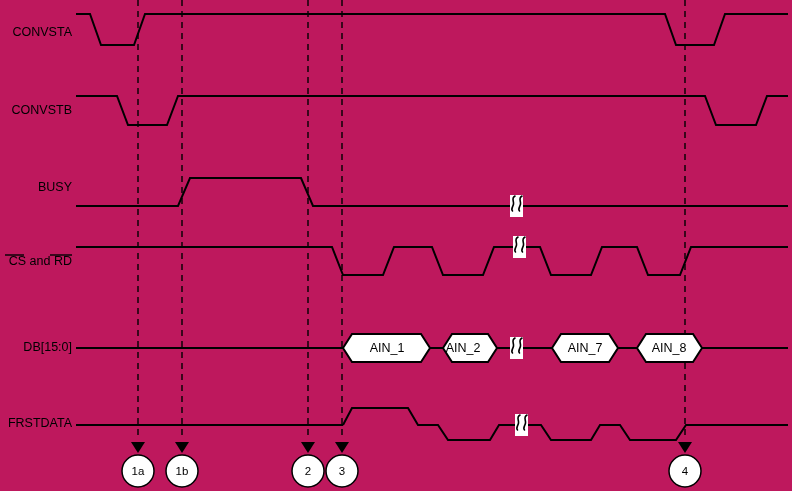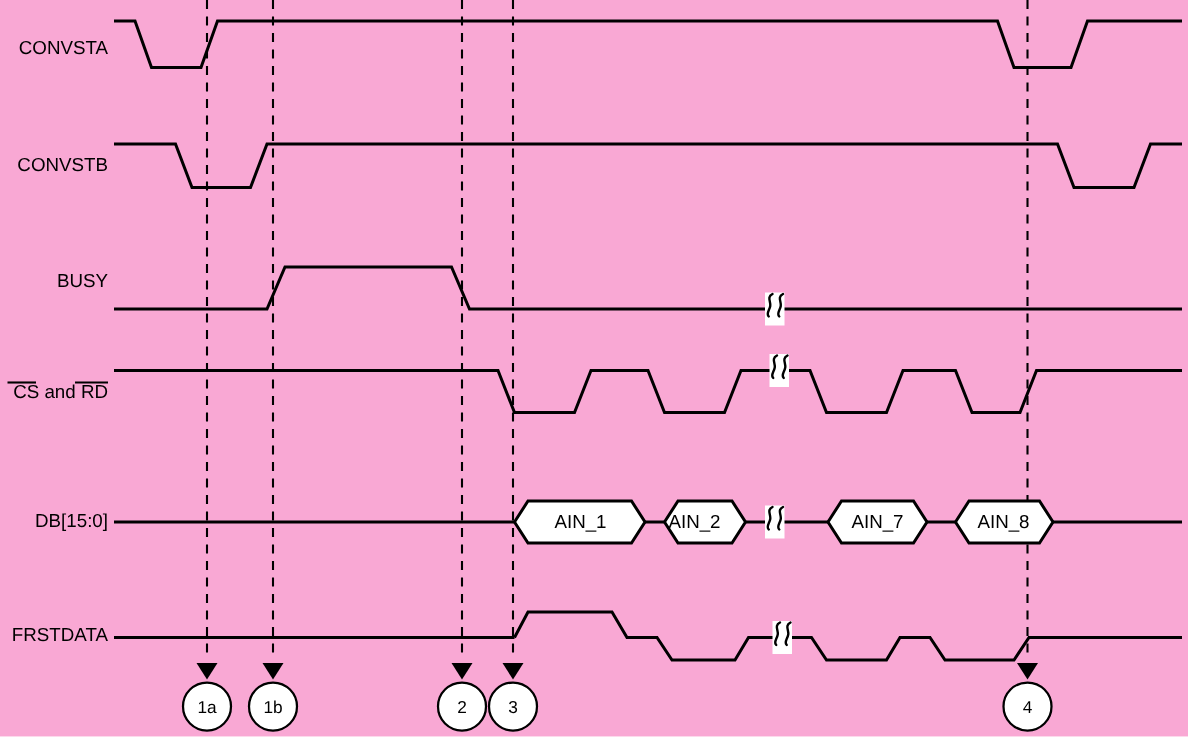--- a/index.html
+++ b/index.html
@@ -4,21 +4,21 @@
 <style>
   html, body {
     margin: 0;
     padding: 0;
     background: #ffffff;
   }
   #diagram-root {
     position: relative;
     width: 792px;
     height: 491px;
-    background: #f9a8d4;
+    background: #be185d;
     font-family: "Liberation Sans", sans-serif;
     overflow: hidden;
   }
   svg.wave-canvas {
     position: absolute;
     left: 0;
     top: 0;
     width: 792px;
     height: 491px;
   }

